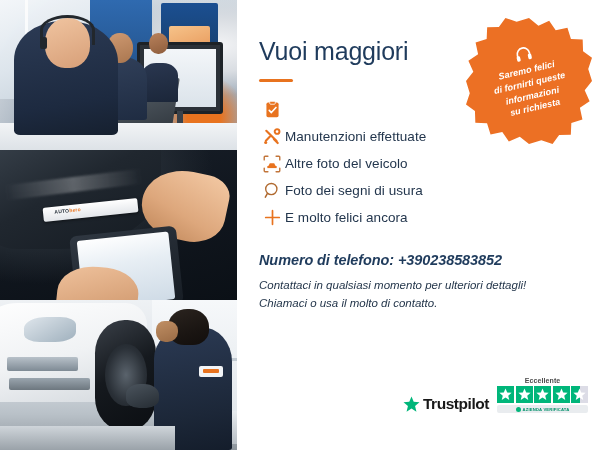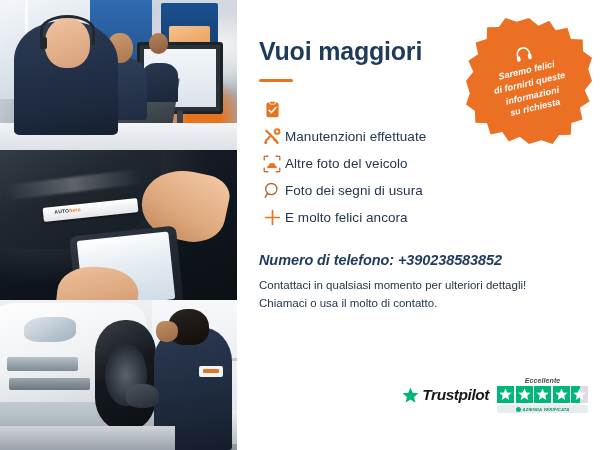--- a/index.html
+++ b/index.html
@@ -270,21 +270,21 @@
     position: relative;
     flex: 1 1 auto;
     height: 450px;
     background: #ffffff;
     padding: 36px 18px 0 22px;
   }
 
   .headline {
     font-size: 25px;
     line-height: 1.25;
-    font-weight: 700;
+    font-weight: 400;
     color: #1f3b5c;
     letter-spacing: -0.2px;
     max-width: 210px;
   }
   .headline .line { display: block; }
 
   .rule {
     width: 34px;
     height: 3px;
     background: #e8731f;
@@ -367,31 +367,30 @@
     color: #1f3b5c;
     letter-spacing: -0.1px;
     font-style: italic;
   }
   .contact-text {
     margin-top: 9px;
     font-size: 11.5px;
     line-height: 1.52;
     color: #24364b;
   }
-  .contact-text span { display: block; }
+  .contact-text span { display: block; font-style: italic; }
 
   
   .trustpilot {
     position: absolute;
     right: 12px;
     bottom: 37px;
     display: flex;
-    align-items: center;
+    align-items: flex-end;
     gap: 8px;
-    font-style: italic;
   }
   .tp-logo { display: flex; align-items: center; gap: 3px; }
   .tp-star-logo { width: 17px; height: 17px; }
   .tp-wordmark {
     font-size: 15.5px;
     font-weight: 700;
     color: #191919;
     letter-spacing: -0.45px;
   }
   .tp-rating { text-align: center; }

